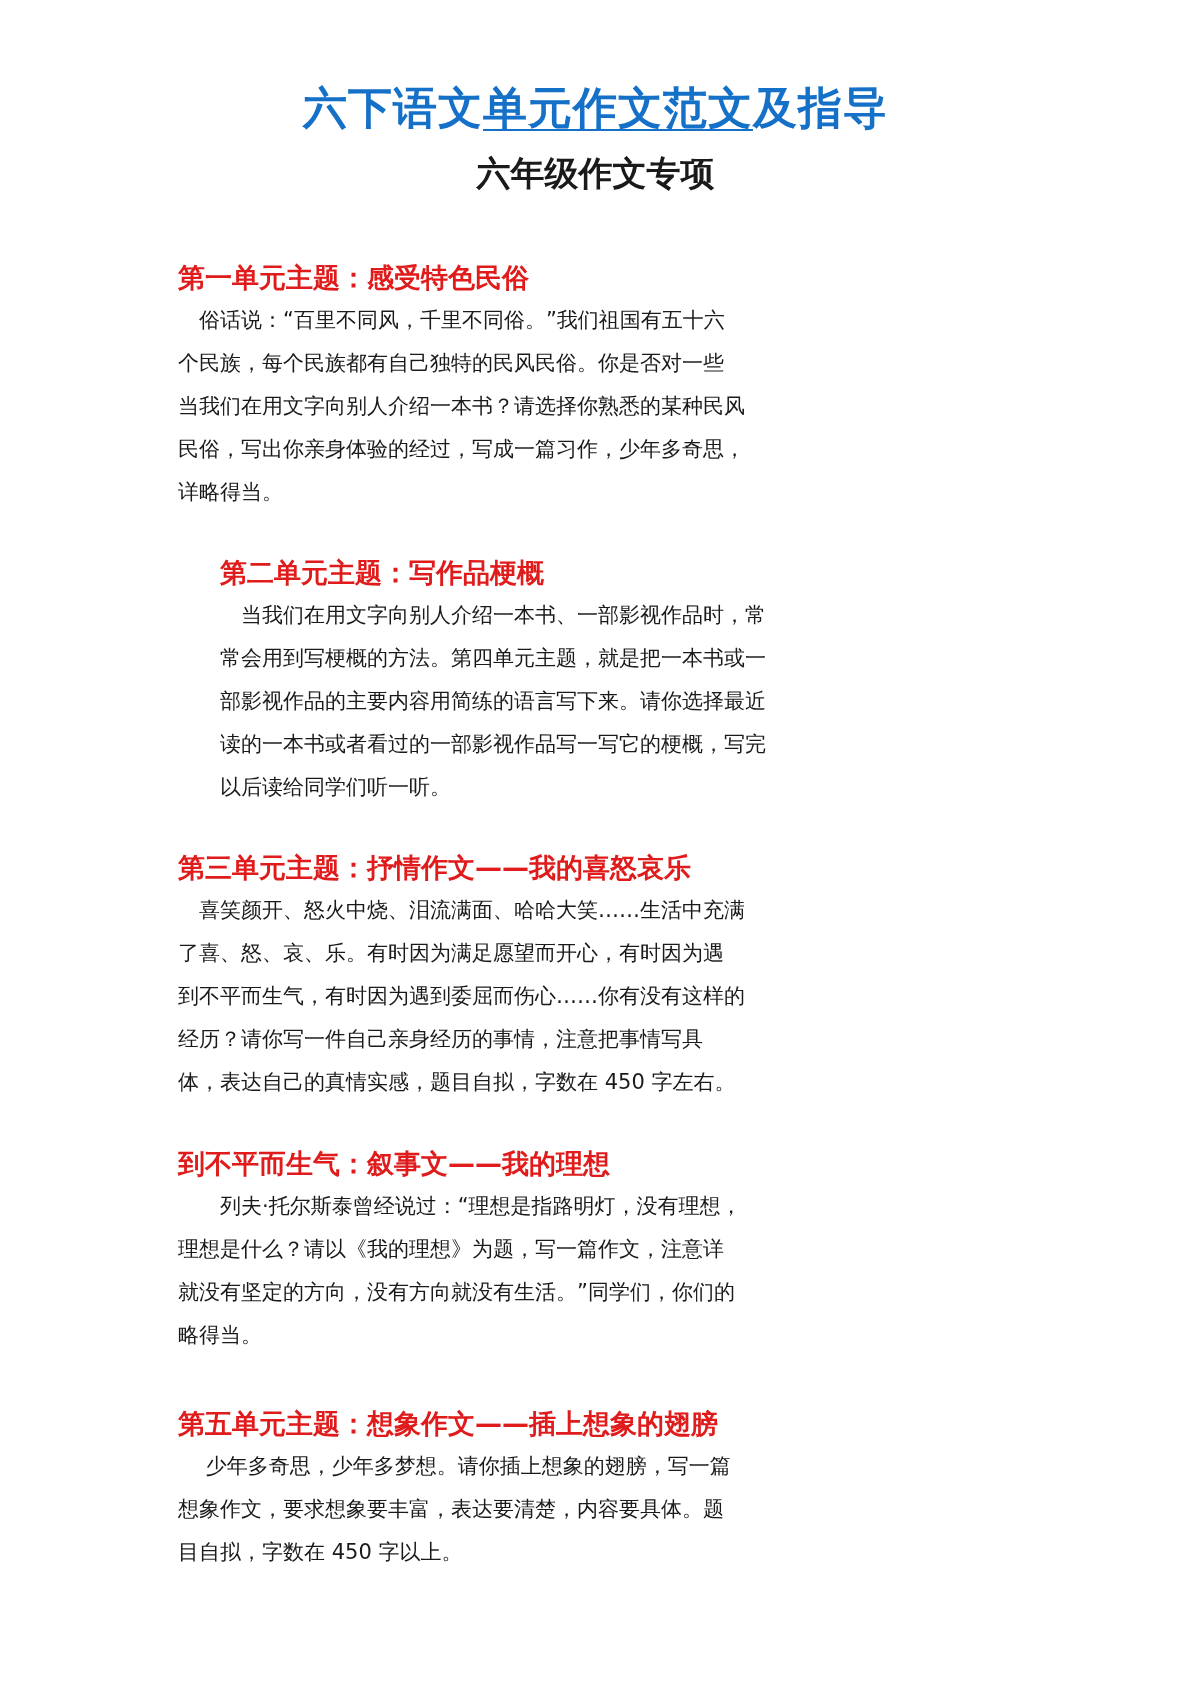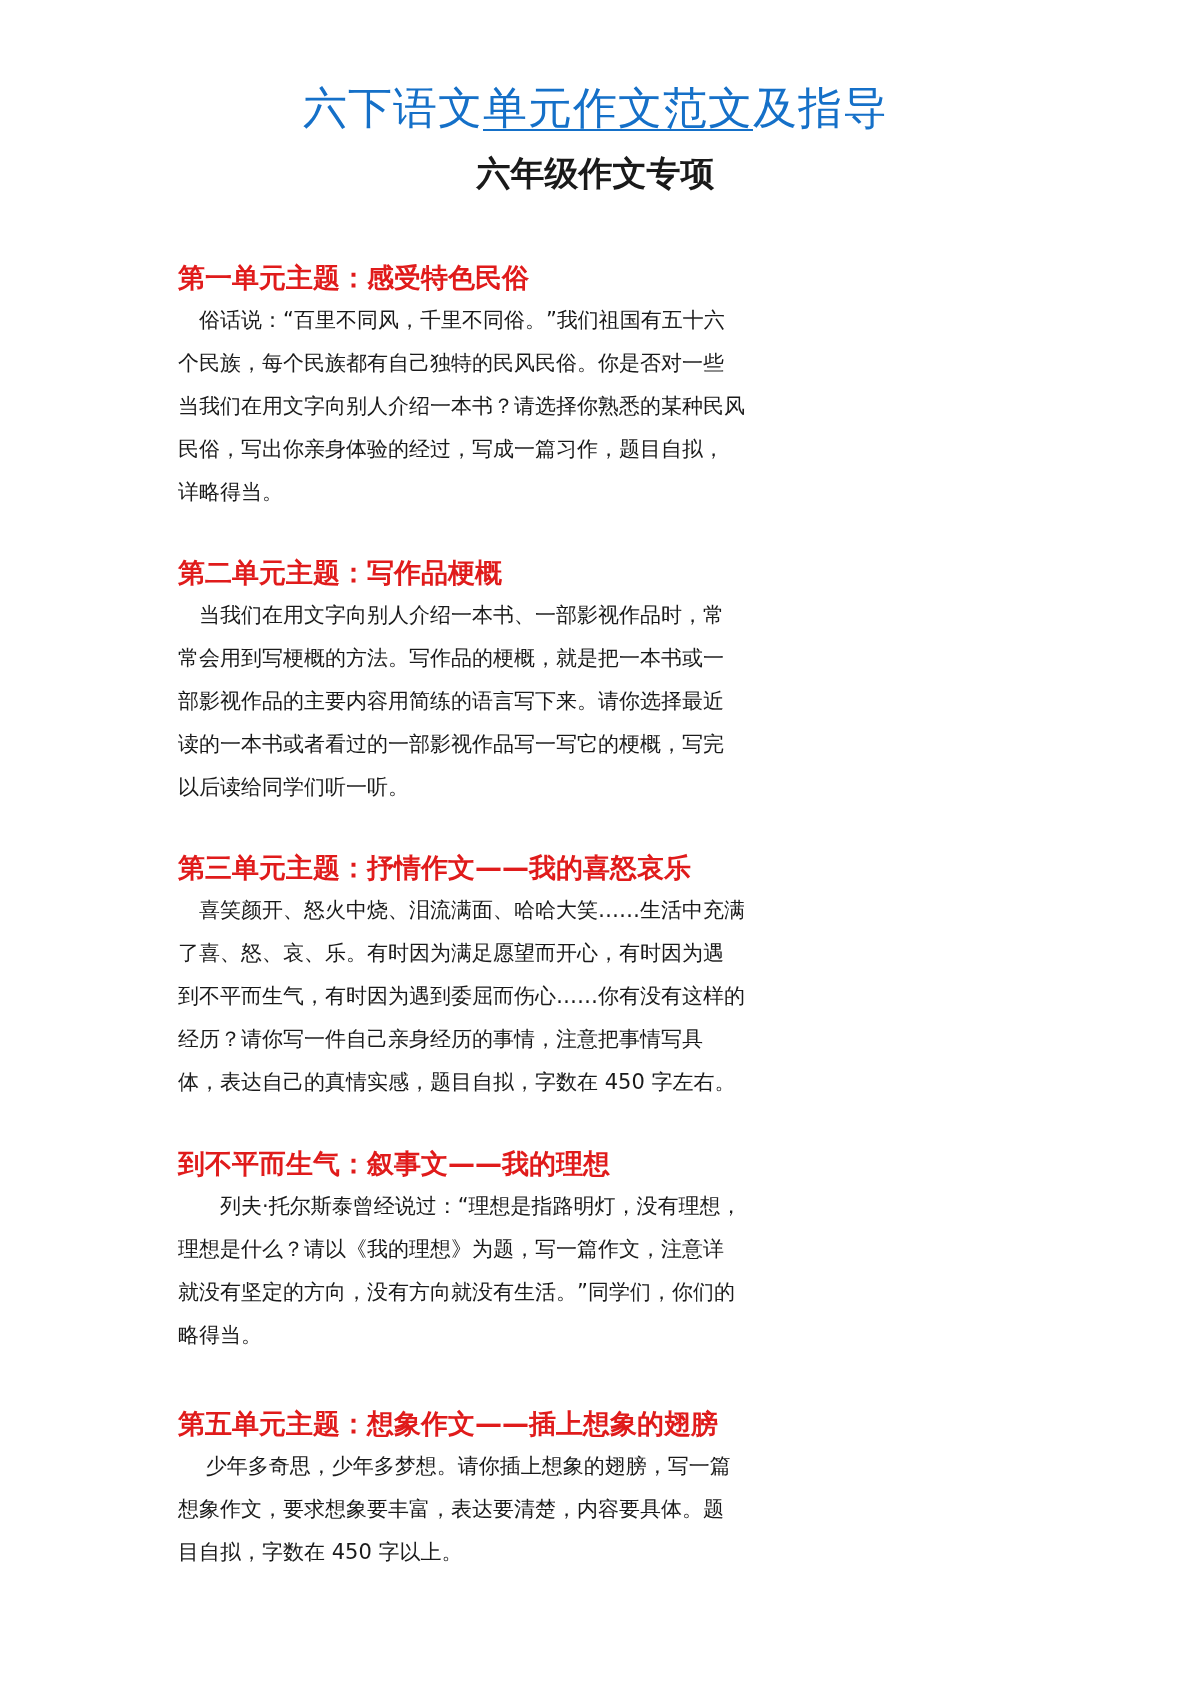--- a/index.html
+++ b/index.html
@@ -1,19 +1,19 @@
 <!DOCTYPE html>
 <html><head>
 <meta charset="utf-8">
 <style>
   html, body { margin: 0; padding: 0; background: #ffffff; }
   body { width: 1191px; height: 1684px; position: relative; overflow: hidden;
          font-family: "DejaVu Sans", "Liberation Sans", sans-serif; color: #1a1a1a; }
   .title { position: absolute; top: 80px; left: 0; width: 1191px; text-align: center;
-           font-size: 44px; font-weight: normal; color: #1570c8; letter-spacing: 1px; line-height: 56px; }
+           font-size: 44px; font-weight: bold; color: #1570c8; letter-spacing: 1px; line-height: 56px; }
   .title .ul { text-decoration: underline; text-decoration-thickness: 2px; text-underline-offset: 6px; }
   .subtitle { position: absolute; top: 148px; left: 0; width: 1191px; text-align: center;
               font-size: 34px; font-weight: bold; color: #1a1a1a; line-height: 50px; }
   .section { position: absolute; left: 178px; width: 850px; }
   .heading { font-size: 27px; font-weight: bold; color: #e01b1b; line-height: 42px; height: 42px; white-space: nowrap; }
   .para { font-size: 21px; line-height: 43px; color: #1a1a1a; text-align: justify; }
   .para .line { display: block; white-space: nowrap; }
 </style>
 </head>
 <body>
@@ -23,30 +23,30 @@
 </div>
 
 <div class="subtitle">六年级作文专项</div>
 
 <div class="section" style="top:257px;">
   <div class="heading">第一单元主题：感受特色民俗</div>
   <div class="para">
     <span class="line">　俗话说：“百里不同风，千里不同俗。”我们祖国有五十六</span>
     <span class="line">个民族，每个民族都有自己独特的民风民俗。你是否对一些</span>
     <span class="line">当我们在用文字向别人介绍一本书？请选择你熟悉的某种民风</span>
-    <span class="line">民俗，写出你亲身体验的经过，写成一篇习作，题目自拟，</span>
+    <span class="line">民俗，写出你亲身体验的经过，写成一篇习作，少年多奇思，</span>
     <span class="line">详略得当。</span>
   </div>
 </div>
 
-<div class="section" style="top:552px;">
+<div class="section" style="top:552px;margin-left:42px;">
   <div class="heading">第二单元主题：写作品梗概</div>
   <div class="para">
     <span class="line">　当我们在用文字向别人介绍一本书、一部影视作品时，常</span>
-    <span class="line">常会用到写梗概的方法。写作品的梗概，就是把一本书或一</span>
+    <span class="line">常会用到写梗概的方法。第四单元主题，就是把一本书或一</span>
     <span class="line">部影视作品的主要内容用简练的语言写下来。请你选择最近</span>
     <span class="line">读的一本书或者看过的一部影视作品写一写它的梗概，写完</span>
     <span class="line">以后读给同学们听一听。</span>
   </div>
 </div>
 
 <div class="section" style="top:847px;">
   <div class="heading">第三单元主题：抒情作文——我的喜怒哀乐</div>
   <div class="para">
     <span class="line">　喜笑颜开、怒火中烧、泪流满面、哈哈大笑……生活中充满</span>

